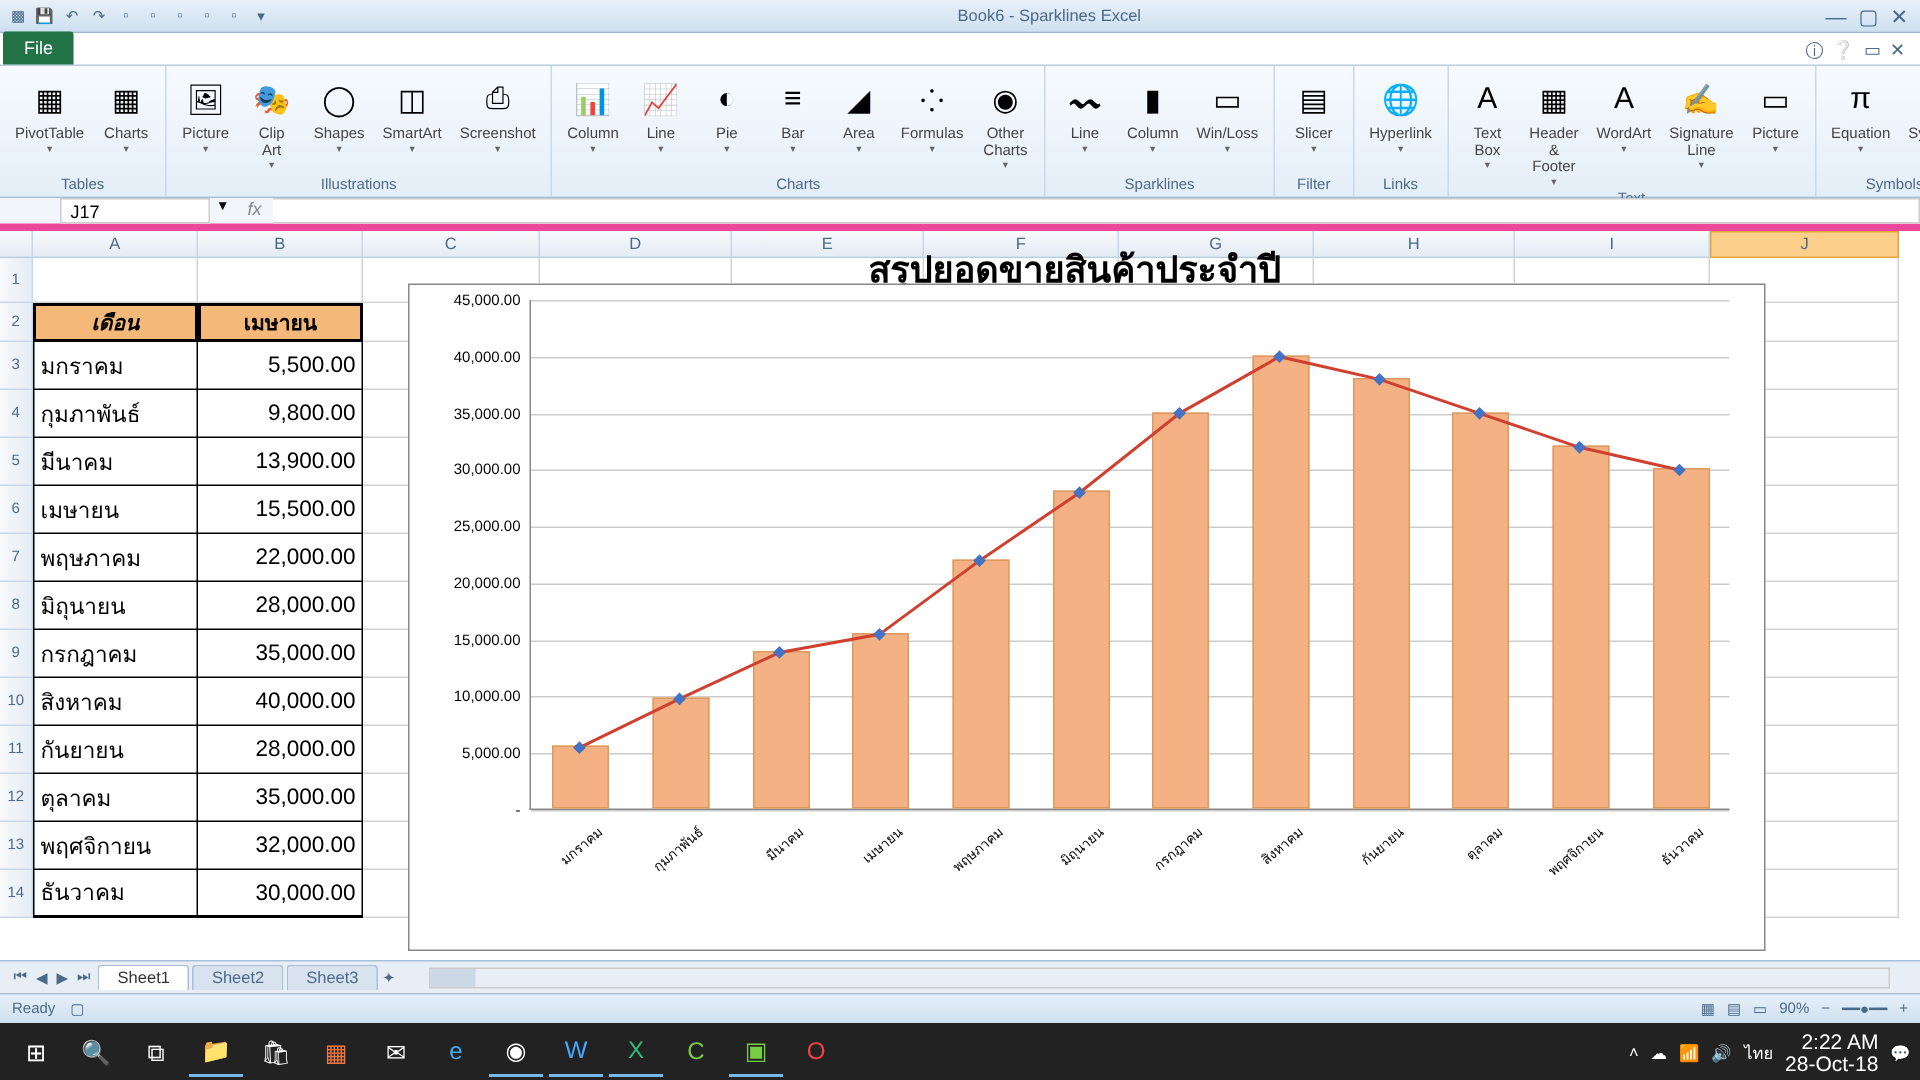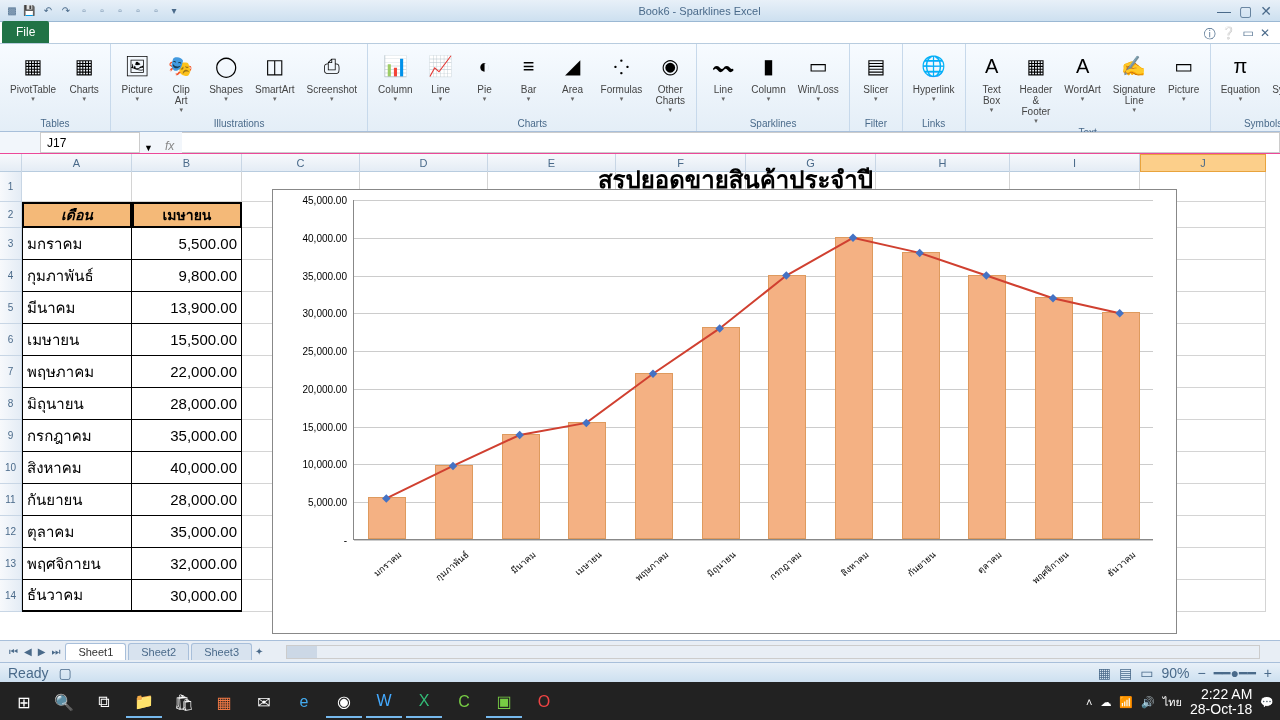--- a/index.html
+++ b/index.html
@@ -15,21 +15,21 @@
 .tab.active{border:1px solid #b8ccdf;border-bottom:1px solid #f5f9fd;background:#f5f9fd;border-radius:2px 2px 0 0}
 .tabs .help{margin-left:auto;padding-right:10px;color:#4a6a8a;display:flex;gap:6px;font-size:12px}
 .ribbon{height:88px;background:linear-gradient(#f7fbff,#e4eef7);border-bottom:1px solid #a8bfda;display:flex;font-size:11px}
 .rgroup{border-right:1px solid #c7d9eb;padding:2px 6px 0;display:flex;flex-direction:column;align-items:center}
 .rgroup .btns{display:flex;gap:4px;flex:1;align-items:flex-start;padding-top:2px}
 .rgroup .lbl{color:#4a6a8a;font-size:10px;padding-bottom:2px}
 .rbtn{display:flex;flex-direction:column;align-items:center;padding:2px 4px;cursor:pointer;border-radius:3px}
 .rbtn .ico{width:32px;height:32px;display:flex;align-items:center;justify-content:center;font-size:20px}
 .rbtn .txt{font-size:10px;color:#444;text-align:center;line-height:1.1;margin-top:2px}
 .rbtn .dd{font-size:7px;color:#666}
-.formula-bar{height:22px;display:flex;border-bottom:1px solid #ec4899;font-size:12px;align-items:flex-end;background:#f2f6fb}
+.formula-bar{height:22px;display:flex;border-bottom:5px solid #ec4899;font-size:12px;align-items:flex-start;background:#f2f6fb}
 .namebox{width:100px;border-right:1px solid #ccc;padding:0 6px;background:#fff;height:100%;display:flex;align-items:center;margin-left:40px;border:1px solid #ccc}
 .fx{padding:0 8px;color:#888;font-style:italic}
 .fbar-input{flex:1;background:#fff;height:100%;border:1px solid #ccc;border-left:none}
 .sheet-area{position:relative;height:486px;overflow:hidden;background:#fff}
 .sheet-area .grid{position:absolute;left:0;top:0}
 .col-headers{display:flex;height:18px;background:linear-gradient(#f7f9fc,#e4ecf5);border-bottom:1px solid #b8ccdf}
 .row-header,.ch{border-right:1px solid #c8d6e5;display:flex;align-items:center;justify-content:center;color:#4a6a8a;font-size:11px}
 .ch{height:18px}
 .ch.sel{background:#fccf8a;border:1px solid #e8a33d}
 .rows{display:flex;flex-direction:column}
@@ -47,21 +47,21 @@
 .gy .yl{position:absolute;left:-72px;top:-6px;font-size:10px;width:65px;text-align:right}
 .bar{position:absolute;bottom:0;width:38px;background:#f4b183;border:1px solid #de9a5e}
 .line-svg{position:absolute;left:0;top:0;pointer-events:none}
 .xlabel{position:absolute;font-size:9px;transform:rotate(-40deg);transform-origin:right top;text-align:right;width:60px}
 .sheet-tabs{height:22px;display:flex;align-items:center;background:#e8eef5;border-top:1px solid #a8bfda;font-size:11px;padding-left:6px}
 .sheet-tabs .navbtn{padding:0 3px;color:#4a6a8a;font-size:10px}
 .stab{padding:2px 12px;background:#fff;border:1px solid #a8bfda;border-bottom:none;margin-left:2px;color:#333;border-radius:3px 3px 0 0}
 .stab.inactive{background:#d8e3ef;color:#4a6a8a}
 .hscroll{flex:1;height:14px;background:#e8eef5;margin:0 20px;border:1px solid #ccc;position:relative}
 .hscroll .thumb{position:absolute;left:0;width:30px;height:100%;background:#ccd8e6}
-.statusbar{height:20px;background:linear-gradient(#e8f0f8,#cde0f0);display:flex;align-items:center;padding:0 8px;font-size:14px;color:#4a6a8a;border-top:1px solid #a8bfda}
+.statusbar{height:20px;background:linear-gradient(#e8f0f8,#cde0f0);display:flex;align-items:center;padding:0 8px;font-size:10px;color:#4a6a8a;border-top:1px solid #a8bfda}
 .statusbar .right{margin-left:auto;display:flex;gap:8px;align-items:center}
 .taskbar{height:40px;background:#222;display:flex;align-items:center;padding:0 6px;gap:4px}
 .taskbar .tbtn{width:36px;height:32px;display:flex;align-items:center;justify-content:center;color:#fff;font-size:16px}
 .taskbar .tbtn.active{border-bottom:2px solid #76b9ed}
 .taskbar .tray{margin-left:auto;display:flex;gap:8px;align-items:center;color:#fff;font-size:11px}
 .taskbar .clock{text-align:right;line-height:1.1;font-size:14px}
 </style>
 </head>
 <body>
 
@@ -469,21 +469,21 @@
           <div class="cell" style="width: 128px;"></div>
           <div class="cell" style="width: 128px;"></div>
           <div class="cell" style="width: 130px;"></div>
           <div class="cell" style="width: 130px;"></div>
           <div class="cell" style="width: 134px;"></div>
           <div class="cell" style="width: 130px;"></div>
           <div class="cell" style="width: 126px;"></div>
         </div>
       </div>
   </div>
-  <div class="chart-title" style="position:absolute;left:283px;top:6px;width:905px;text-align:center;font-size:24px;font-weight:bold">สรุปยอดขายสินค้าประจำปี</div>
+  <div class="chart-title" style="position:absolute;left:264px;top:6px;width:905px;text-align:center;font-size:24px;font-weight:bold">สรุปยอดขายสินค้าประจำปี</div>
   <div class="chart-box">
     <div class="plot" id="plot">
         <div class="gy" style="top: 340px;">
           <span class="yl">-</span>
         </div>
         <div class="gy" style="top: 302.222px;">
           <span class="yl">5,000.00</span>
         </div>
         <div class="gy" style="top: 264.444px;">
           <span class="yl">10,000.00</span>

